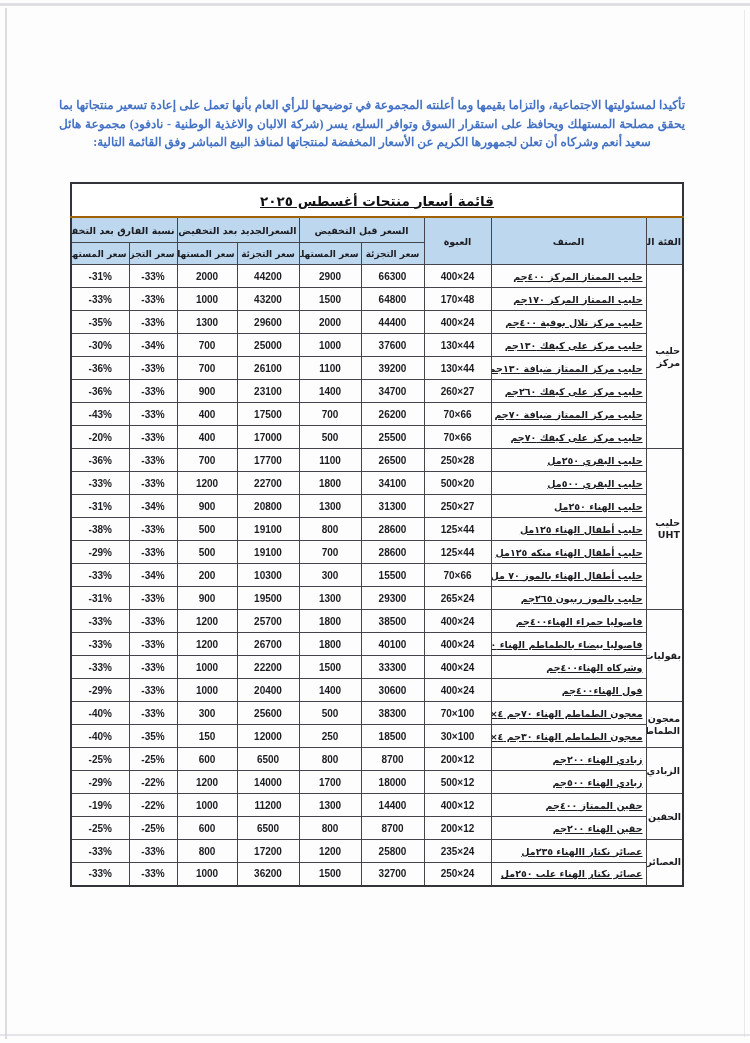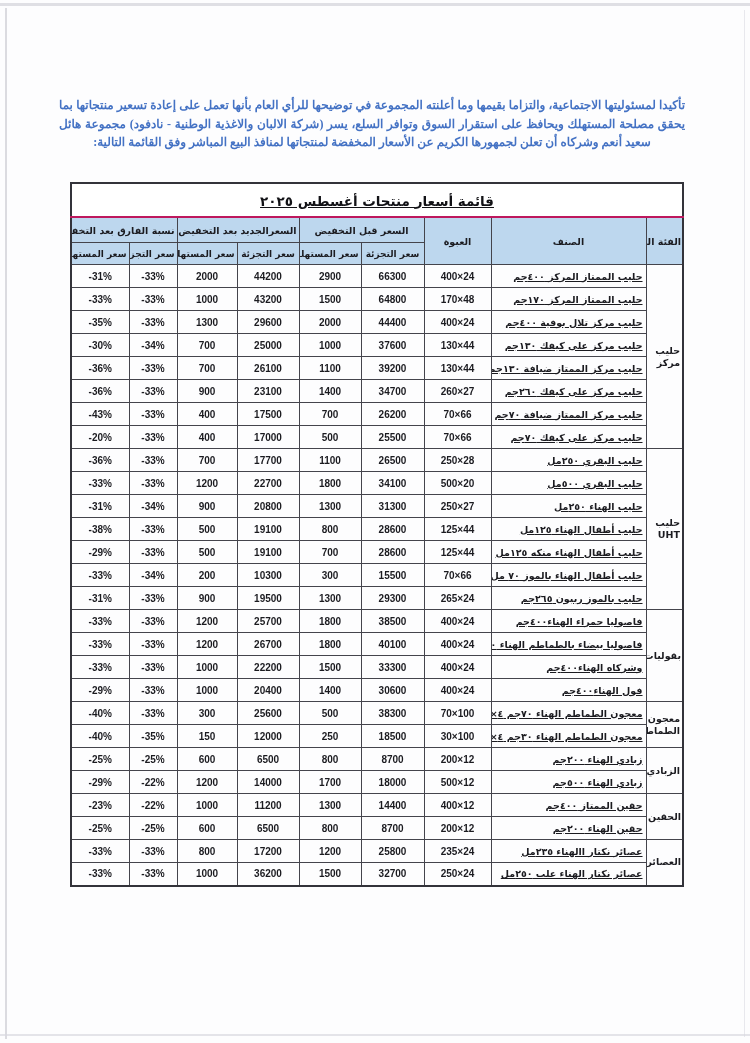--- a/index.html
+++ b/index.html
@@ -24,21 +24,21 @@
     position:absolute;top:182px;left:70px;width:612px;
     direction:rtl;border-collapse:collapse;table-layout:fixed;
     border:2px solid #33333a;
   }
   .pricetable td,.pricetable th{
     border:1px solid #44444c;overflow:hidden;white-space:nowrap;
     color:#1b1b20;padding:0 2px;
   }
   tr.title-row td{
     height:32px;background:#fff;text-align:center;vertical-align:middle;
-    border-bottom:2px solid #be185d;
+    border-bottom:2px solid #a16207;
   }
   .doc-title{font-size:13.5px;font-weight:bold;text-decoration:underline;color:#121216;}
   .hdr{background:#bdd7ee;font-weight:bold;text-align:center;vertical-align:middle;font-size:9.5px;}
   tr.hdr-a td{height:24px;}
   tr.hdr-b td{height:21px;font-size:9px;}
   tbody.rows tr{height:23px;}
   tbody.rows td{font-weight:bold;vertical-align:middle;}
   td.item{font-size:9.5px;padding-right:3px;text-decoration:underline;}
   td.num{direction:ltr;text-align:center;font-size:10px;font-family:"Liberation Sans","DejaVu Sans",sans-serif;}
   td.cat{font-size:9.5px;text-align:right;white-space:normal;line-height:1.25;}
@@ -326,21 +326,21 @@
       </tr>
       <tr>
         <td class="cat" rowspan="2">الحقين</td>
         <td class="item">حقين الممتاز ٤٠٠جم</td>
         <td class="num">400×12</td>
         <td class="num">14400</td>
         <td class="num">1300</td>
         <td class="num">11200</td>
         <td class="num">1000</td>
         <td class="num">-22%</td>
-        <td class="num">-23%</td>
+        <td class="num">-19%</td>
       </tr>
       <tr>
         <td class="item">حقين الهناء ٢٠٠جم</td>
         <td class="num">200×12</td>
         <td class="num">8700</td>
         <td class="num">800</td>
         <td class="num">6500</td>
         <td class="num">600</td>
         <td class="num">-25%</td>
         <td class="num">-25%</td>

